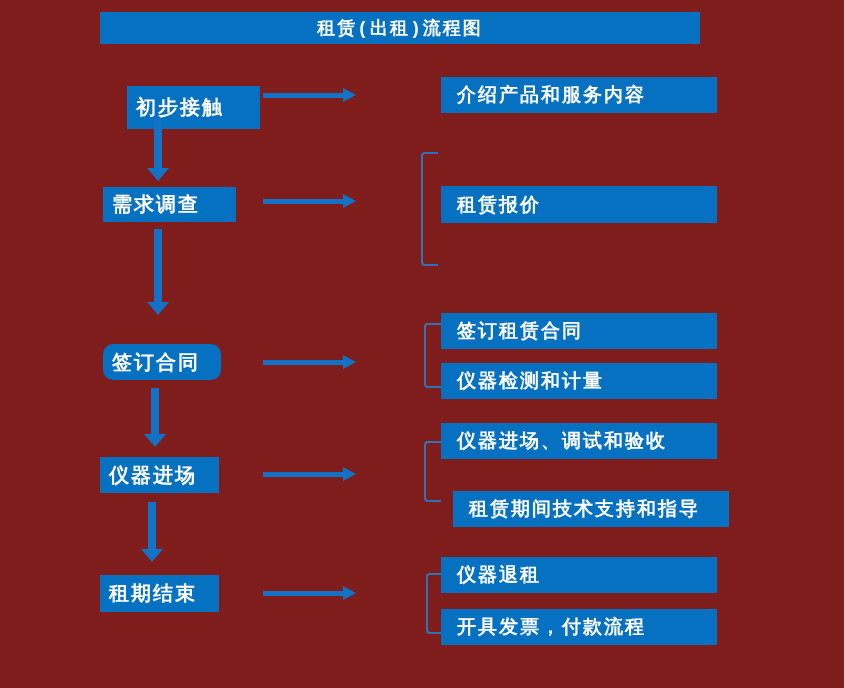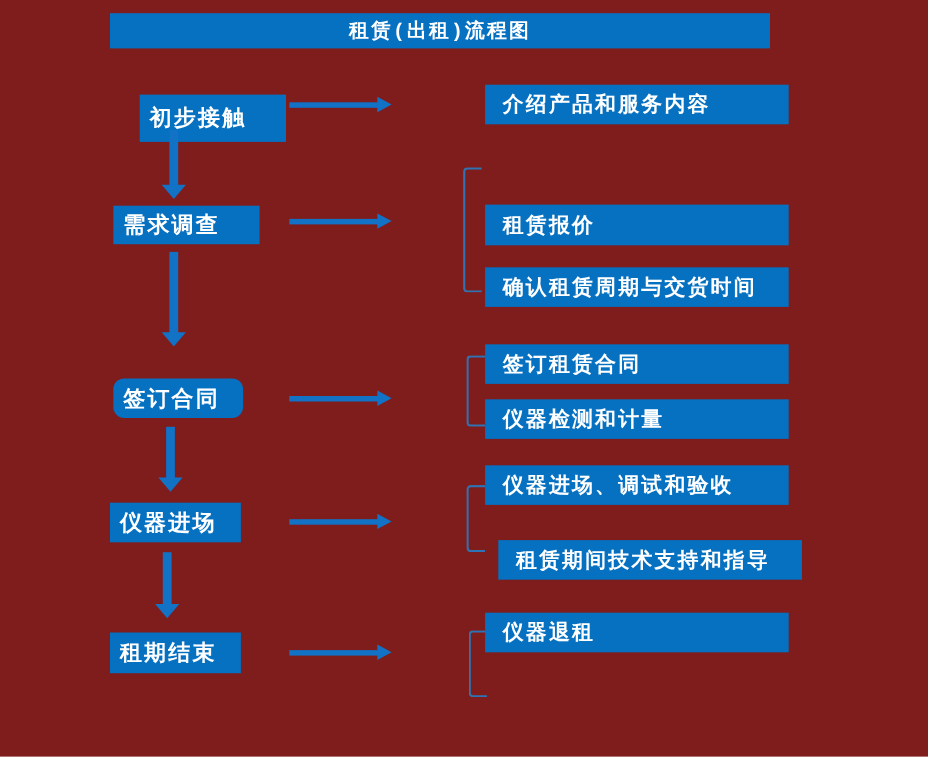--- a/index.html
+++ b/index.html
@@ -84,20 +84,20 @@
     <div class="head"></div>
   </div>
 
   <div class="bracket" style="left:421px;top:152px;width:15px;height:110px;"></div>
   <div class="bracket" style="left:424px;top:323px;width:15px;height:61px;"></div>
   <div class="bracket" style="left:424px;top:441px;width:15px;height:57px;"></div>
   <div class="bracket" style="left:426px;top:573px;width:15px;height:57px;"></div>
 
   <div class="box step" style="left:441px;top:77px;width:260px;height:36px;">介绍产品和服务内容</div>
   <div class="box step" style="left:441px;top:186px;width:260px;height:37px;">租赁报价</div>
-  <div class="box step" style="left:441px;top:243px;width:260px;height:36px;">确认租赁周期与交货时间</div>
   <div class="box step" style="left:441px;top:313px;width:260px;height:36px;">签订租赁合同</div>
   <div class="box step" style="left:441px;top:363px;width:260px;height:36px;">仪器检测和计量</div>
   <div class="box step" style="left:441px;top:423px;width:260px;height:36px;">仪器进场、调试和验收</div>
   <div class="box step" style="left:453px;top:491px;width:260px;height:36px;">租赁期间技术支持和指导</div>
   <div class="box step" style="left:441px;top:557px;width:260px;height:36px;">仪器退租</div>
+  <div class="box step" style="left:441px;top:609px;width:260px;height:36px;">开具发票，付款流程</div>
 
 </div>
 
 </body></html>

